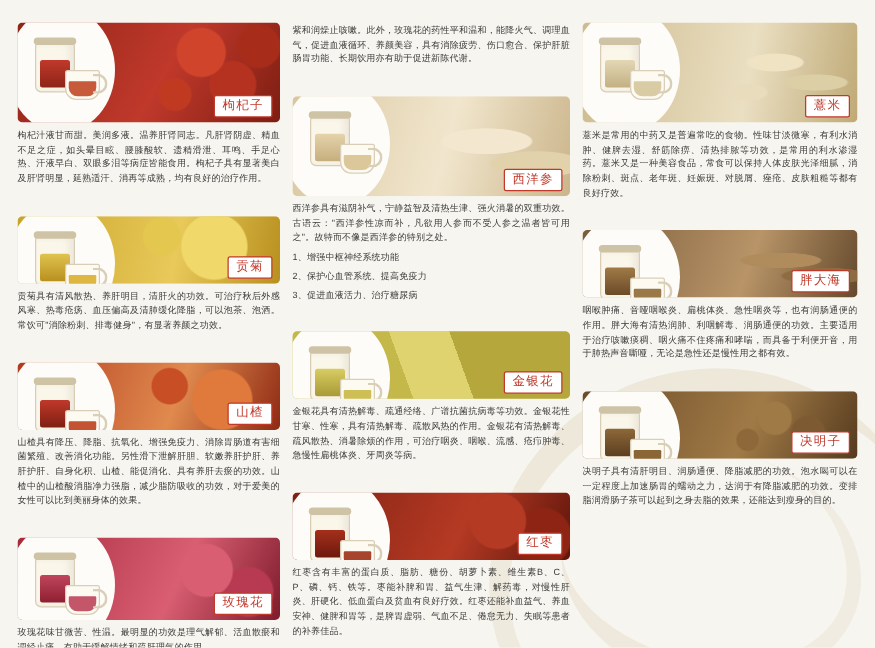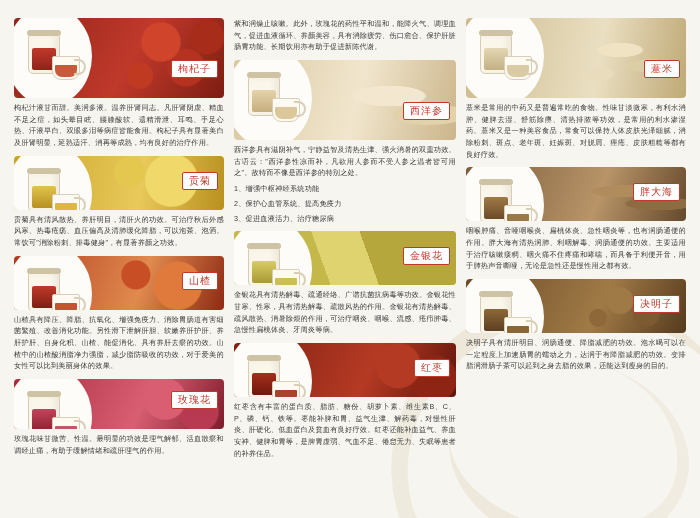--- a/index.html
+++ b/index.html
@@ -31,37 +31,37 @@
   .page{
     position:absolute;inset:0;
     display:flex;
     padding:18px 14px 16px 14px;
     box-sizing:border-box;
     gap:10px;
   }
   .col{
     flex:1 1 0;
     display:flex;flex-direction:column;
-    gap:7px;
+    gap:24px;
     min-width:0;
   }
   .col-left{flex:0 0 210px;}
   .col-mid{flex:0 0 222px;}
   .col-right{flex:1 1 auto;}
 
   .block{position:relative;}
   
   .photo{
     position:relative;
     height:54px;
     border-radius:4px;
     overflow:hidden;
   }
   .photo.tall{height:80px;}
-  .photo.short{height:50px;}
+  .photo.short{height:66px;}
   .photo-bg{position:absolute;inset:0;}
   
   .photo .mask{
     position:absolute;left:-8px;top:-12px;width:86px;height:100px;
     background:#fdfcf8;border-radius:50%;
   }
   
   .cup{
     position:absolute;left:10px;top:12px;width:56px;height:52px;
   }
@@ -81,21 +81,21 @@
     position:absolute;right:0;bottom:2px;width:26px;height:22px;
     background:#fdfaf2;border:1px solid #d9cfb8;border-radius:2px 2px 9px 9px;
   }
   .cup .cup2 .liq{position:absolute;left:2px;right:2px;bottom:2px;height:12px;border-radius:1px 1px 7px 7px;}
   .cup .handle{
     position:absolute;right:-6px;bottom:7px;width:10px;height:12px;
     border:2px solid #d9cfb8;border-left:none;border-radius:0 8px 8px 0;
   }
   
   .tag{
-    position:absolute;right:6px;bottom:20px;
+    position:absolute;right:6px;bottom:4px;
     background:#fff;border:1px solid #c0392b;color:#c0392b;
     font-size:10px;line-height:1;padding:3px 6px;border-radius:2px;
     letter-spacing:1px;
   }
   p.body{
     margin:4px 0 0 0;
     font-size:7.2px;
     line-height:1.62;
     color:#3b3b3b;
     text-align:justify;

